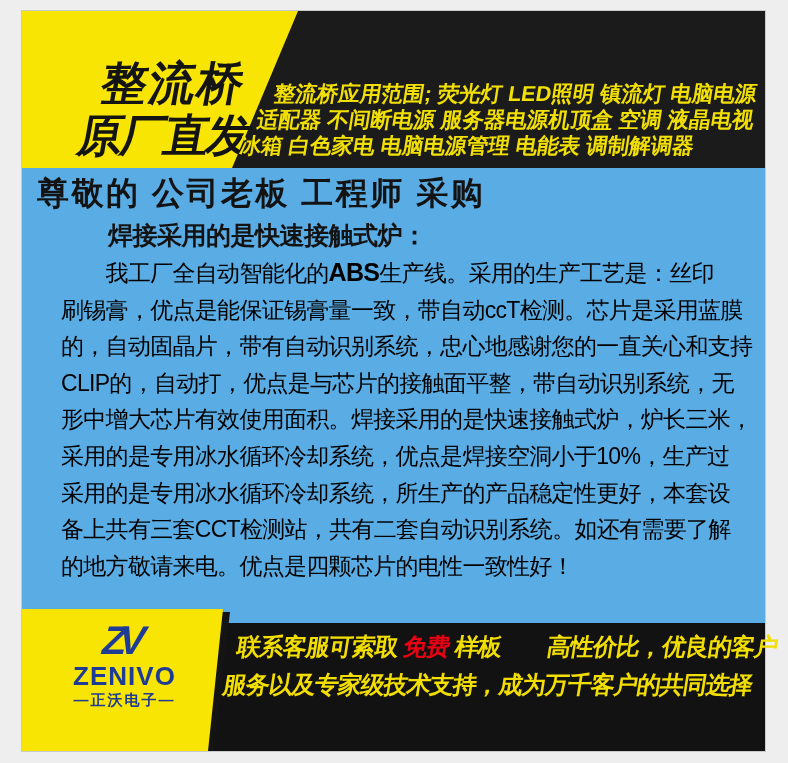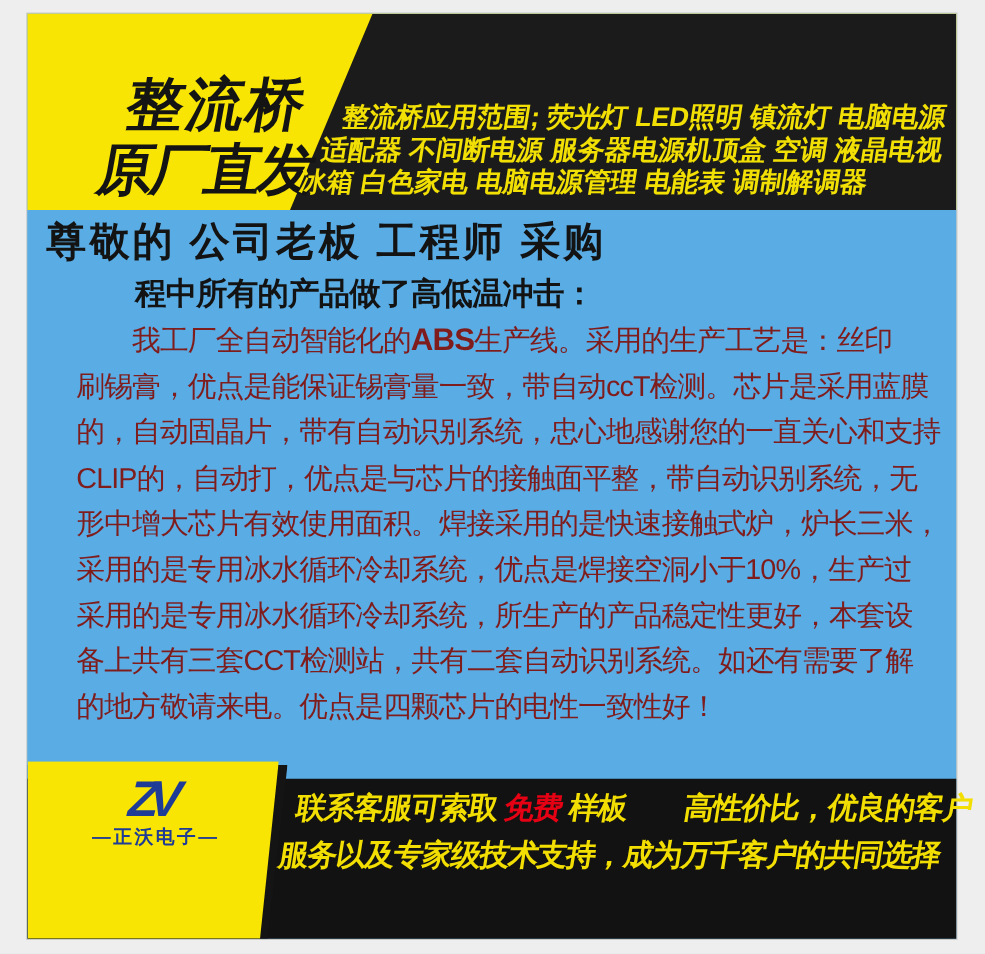--- a/index.html
+++ b/index.html
@@ -21,21 +21,21 @@
   .banner-apps .rline:nth-child(2){margin-left:13px;}
   .banner-apps .rline:nth-child(3){margin-left:0;}
 
   
   .main{position:absolute;left:0;top:157px;width:634px;height:455px;background:#5aace4;color:#131313;}
   .main-heading{position:absolute;left:15px;top:7px;font-size:32px;line-height:36px;
     font-weight:900;letter-spacing:2.5px;white-space:nowrap;}
   .main-subheading{position:absolute;left:86px;top:52px;font-size:25px;line-height:30px;
     font-weight:800;letter-spacing:-0.5px;white-space:nowrap;}
   .main-body{position:absolute;left:39px;top:86px;width:672px;font-size:23px;
-    letter-spacing:-0.7px;color:#7f1d1d;}
+    letter-spacing:-0.7px;color:#000000;}
   .main-body .rline{line-height:36.6px;white-space:nowrap;}
   .seg-bold{font-weight:900;font-size:25px;}
   .seg-red{color:#e60014;}
 
   
   .footer{position:absolute;left:0;top:612px;width:743px;height:128px;background:#121212;}
   .footer-text{position:absolute;left:204px;top:617px;color:#f2de00;font-weight:900;
     font-size:24px;letter-spacing:-1px;transform:skewX(-9deg);white-space:nowrap;}
   .footer-text .rline{line-height:37.5px;}
   .footer-text .rline:nth-child(1){margin-left:8px;}
@@ -66,21 +66,21 @@
       </div>
       <div class="banner-apps">
           <div class="rline"><span>整流桥应用范围; 荧光灯 LED照明 镇流灯 电脑电源</span></div>
           <div class="rline"><span>适配器 不间断电源 服务器电源机顶盒 空调 液晶电视</span></div>
           <div class="rline"><span>冰箱 白色家电 电脑电源管理 电能表 调制解调器</span></div>
         </div>
     </div>
 
     <div class="main">
       <div class="main-heading">尊敬的 公司老板 工程师 采购</div>
-      <div class="main-subheading">程中所有的产品做了高低温冲击：</div>
+      <div class="main-subheading">焊接采用的是快速接触式炉：</div>
       <div class="main-body">
           <div class="rline"><span>　　我工厂全自动智能化的</span><span class="seg-bold">ABS</span><span>生产线。采用的生产工艺是：丝印</span></div>
           <div class="rline"><span>刷锡膏，优点是能保证锡膏量一致，带自动ccT检测。芯片是采用蓝膜</span></div>
           <div class="rline"><span>的，自动固晶片，带有自动识别系统，忠心地感谢您的一直关心和支持</span></div>
           <div class="rline"><span>CLIP的，自动打，优点是与芯片的接触面平整，带自动识别系统，无</span></div>
           <div class="rline"><span>形中增大芯片有效使用面积。焊接采用的是快速接触式炉，炉长三米，</span></div>
           <div class="rline"><span>采用的是专用冰水循环冷却系统，优点是焊接空洞小于10%，生产过</span></div>
           <div class="rline"><span>采用的是专用冰水循环冷却系统，所生产的产品稳定性更好，本套设</span></div>
           <div class="rline"><span>备上共有三套CCT检测站，共有二套自动识别系统。如还有需要了解</span></div>
           <div class="rline"><span>的地方敬请来电。优点是四颗芯片的电性一致性好！</span></div>
@@ -88,17 +88,18 @@
     </div>
 
     <div class="footer"></div>
     <div class="footer-text">
         <div class="rline"><span>联系客服可索取 </span><span class="seg-red">免费</span><span> 样板　　高性价比，优良的客户</span></div>
         <div class="rline"><span>服务以及专家级技术支持，成为万千客户的共同选择</span></div>
       </div>
     <div class="logo-edge"></div>
     <div class="logo-plate">
       <div class="logo-mark">ZV</div>
+      <div class="logo-name">ZENIVO</div>
       <div class="logo-cn">—正沃电子—</div>
     </div>
 
   </div>
 </div>
 
 </body></html>

